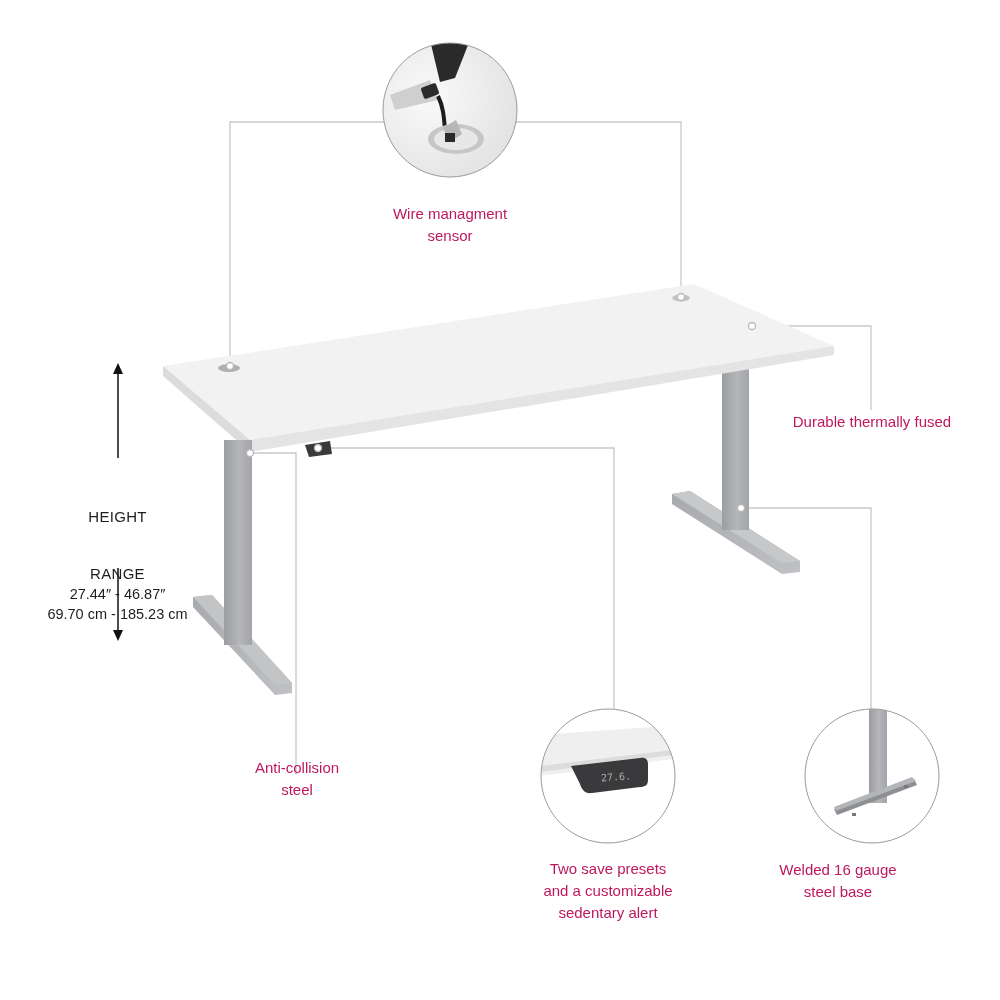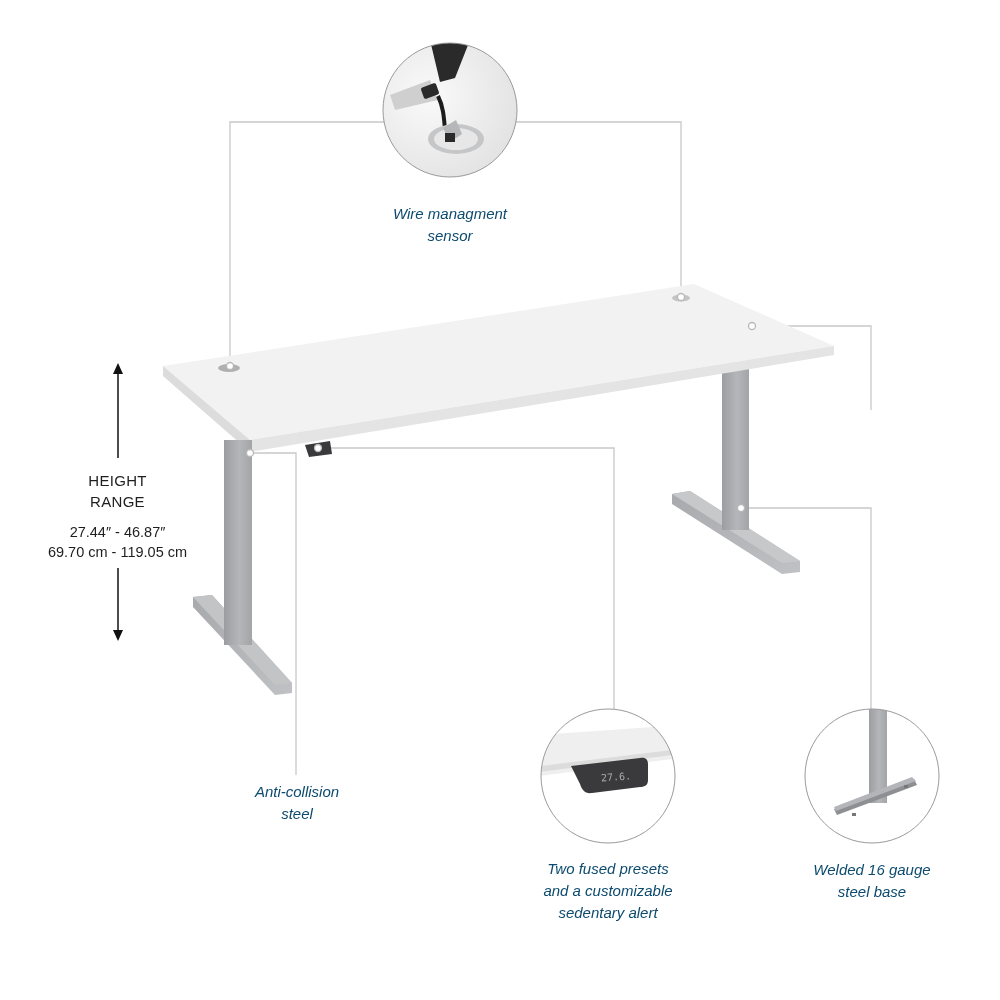--- a/index.html
+++ b/index.html
@@ -1,25 +1,25 @@
 <!DOCTYPE html>
 <html><head>
 <meta charset="utf-8">
 <style>
   html, body { margin: 0; padding: 0; background: #ffffff; }
   body { width: 1000px; height: 1000px; position: relative; overflow: hidden;
          font-family: "Liberation Sans", "DejaVu Sans", sans-serif; color: #222; }
   .scene { position: absolute; left: 0; top: 0; width: 1000px; height: 1000px; }
   .label { position: absolute; text-align: center; font-size: 15px; line-height: 22px;
-           color: #0c4a6e; white-space: nowrap; font-style: italic; }
+           color: #be185d; white-space: nowrap; }
   .label span { display: block; }
   .height-block { position: absolute; left: 20px; top: 470px; width: 195px; text-align: center; }
   .height-title { font-size: 15px; line-height: 21px; letter-spacing: 0.3px; color: #1e1e1e; }
-  .height-title span { display: block; }
-  .height-values { margin-top: 10px; font-size: 14.5px; line-height: 20px; color: #1e1e1e; }
+  .height-title span { display: block; margin-top: 36px; }
+  .height-values { font-size: 14.5px; line-height: 20px; color: #1e1e1e; }
   .height-values span { display: block; }
 </style>
 </head>
 <body>
 
 <svg class="scene" viewBox="0 0 1000 1000" xmlns="http://www.w3.org/2000/svg">
   <defs>
     <linearGradient id="legGrad" x1="0" x2="1" y1="0" y2="0">
       <stop offset="0" stop-color="#9b9da0"></stop>
       <stop offset="0.55" stop-color="#b4b6b9"></stop>
@@ -133,40 +133,41 @@
     <circle cx="872" cy="776" r="67" fill="none" stroke="#9a9a9a" stroke-width="1"></circle>
   </g>
 </svg>
 
 <div class="label" style="left:360px; top:203px; width:180px;">
   <span>Wire managment</span>
   <span>sensor</span>
 </div>
 
 <div class="label" style="left:772px; top:411px; width:200px;">
+  <span>Durable thermally fused</span>
 </div>
 
-<div class="label" style="left:227px; top:781px; width:140px;">
+<div class="label" style="left:227px; top:757px; width:140px;">
   <span>Anti-collision</span>
   <span>steel</span>
 </div>
 
 <div class="label" style="left:518px; top:858px; width:180px;">
-  <span>Two fused presets</span>
+  <span>Two save presets</span>
   <span>and a customizable</span>
   <span>sedentary alert</span>
 </div>
 
-<div class="label" style="left:782px; top:859px; width:180px;">
+<div class="label" style="left:748px; top:859px; width:180px;">
   <span>Welded 16 gauge</span>
   <span>steel base</span>
 </div>
 
 <div class="height-block">
   <div class="height-title">
     <span>HEIGHT</span>
     <span>RANGE</span>
   </div>
   <div class="height-values">
     <span>27.44″ - 46.87″</span>
-    <span>69.70 cm - 119.05 cm</span>
+    <span>69.70 cm - 185.23 cm</span>
   </div>
 </div>
 
 </body></html>

